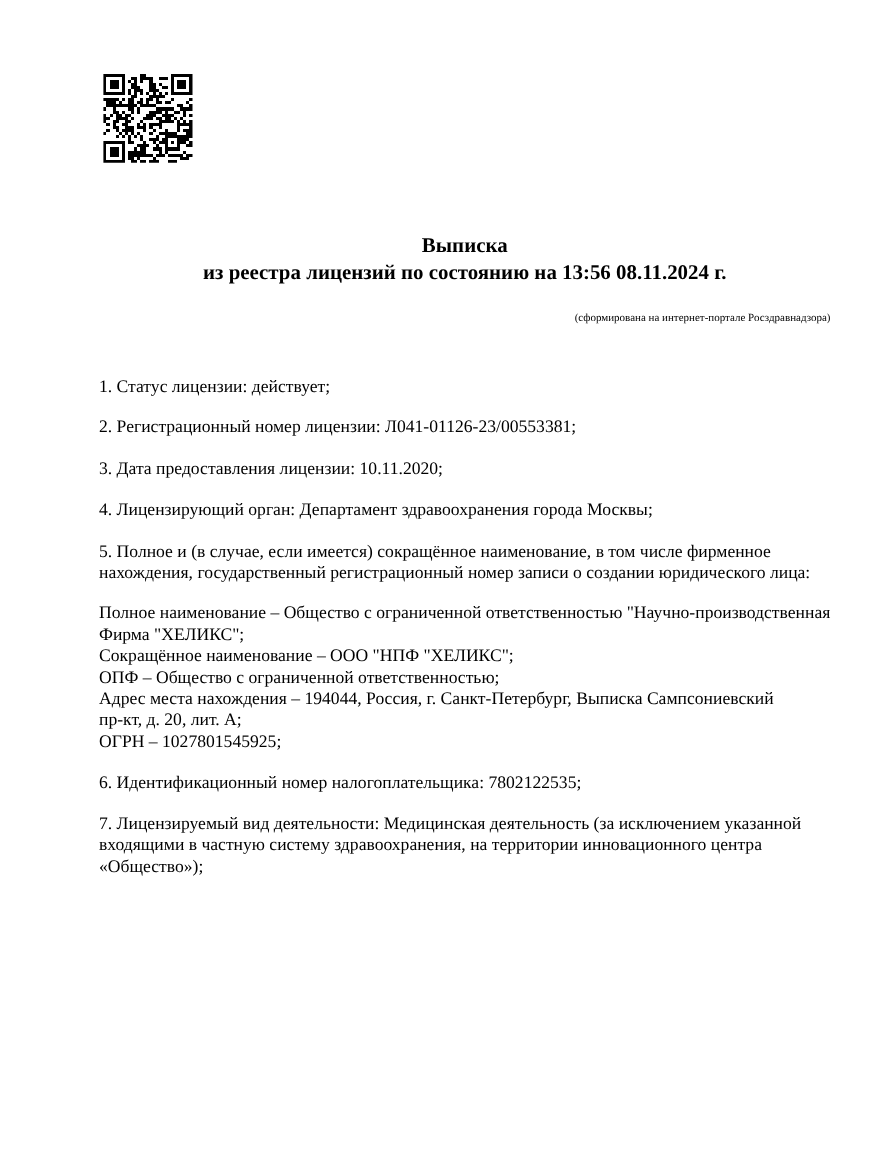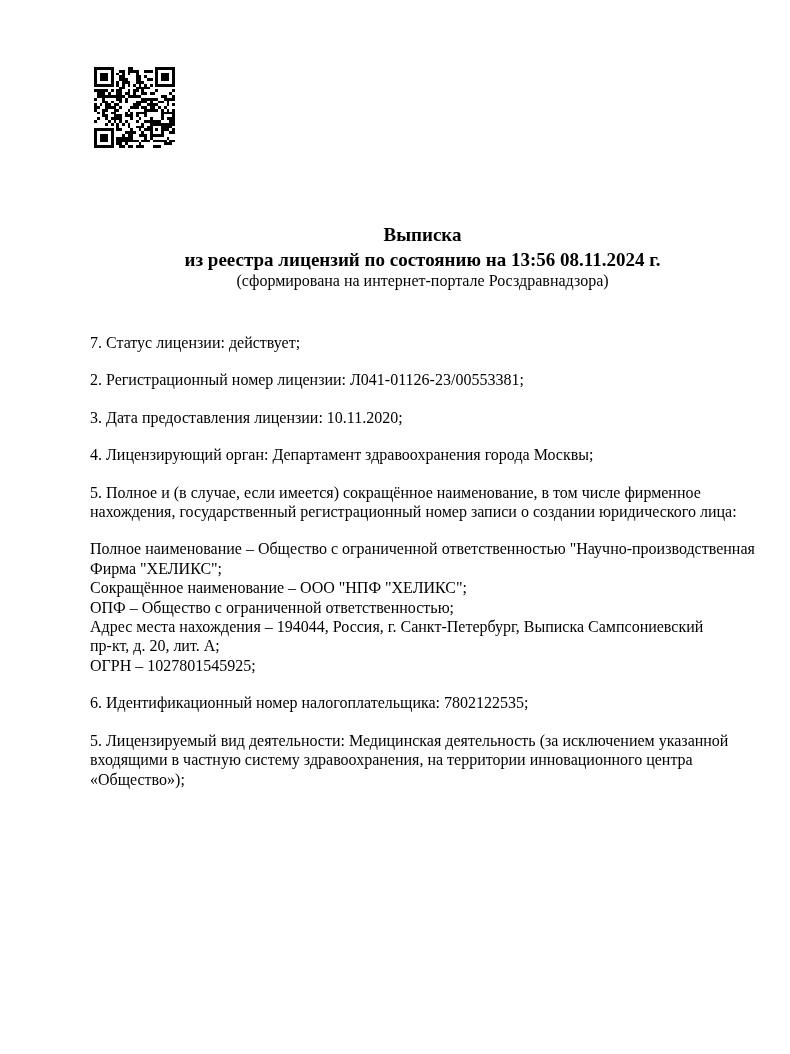--- a/index.html
+++ b/index.html
@@ -20,34 +20,34 @@
     position: absolute;
     left: 94px;
     top: 67px;
     width: 81px;
     height: 81px;
   }
   .qr svg { display: block; width: 81px; height: 81px; }
   .content {
     position: absolute;
     left: 90px;
-    top: 222px;
+    top: 211px;
     width: 665px;
   }
   .title {
     text-align: center;
     font-weight: bold;
     font-size: 19px;
     line-height: 25px;
   }
   .subtitle {
-    text-align: center;
-    font-size: 16px;
+    text-align: right;
+    font-size: 10px;
     line-height: 18px;
-    margin-top: 0;
+    margin-top: 20px;
   }
   .body-text {
     margin-top: 43px;
     font-size: 16px;
     line-height: 19.4px;
   }
   .paragraph { margin: 0 0 18px 0; }
   .paragraph:last-child { margin-bottom: 0; }
   .line { white-space: nowrap; }
 </style>
@@ -486,21 +486,21 @@
   <div class="content">
     <div class="title">
       <div>Выписка</div>
       <div>из реестра лицензий по состоянию на 13:56 08.11.2024 г.</div>
     </div>
 
     <div class="subtitle">(сформирована на интернет-портале Росздравнадзора)</div>
 
     <div class="body-text" id="paragraphs">
         <div class="paragraph">
-          <div class="line">7. Статус лицензии: действует;</div>
+          <div class="line">1. Статус лицензии: действует;</div>
         </div>
         <div class="paragraph">
           <div class="line">2. Регистрационный номер лицензии: Л041-01126-23/00553381;</div>
         </div>
         <div class="paragraph">
           <div class="line">3. Дата предоставления лицензии: 10.11.2020;</div>
         </div>
         <div class="paragraph">
           <div class="line">4. Лицензирующий орган: Департамент здравоохранения города Москвы;</div>
         </div>
@@ -514,20 +514,20 @@
           <div class="line">Сокращённое наименование – ООО "НПФ "ХЕЛИКС";</div>
           <div class="line">ОПФ – Общество с ограниченной ответственностью;</div>
           <div class="line">Адрес места нахождения – 194044, Россия, г. Санкт-Петербург, Выписка Сампсониевский</div>
           <div class="line">пр-кт, д. 20, лит. А;</div>
           <div class="line">ОГРН – 1027801545925;</div>
         </div>
         <div class="paragraph">
           <div class="line">6. Идентификационный номер налогоплательщика: 7802122535;</div>
         </div>
         <div class="paragraph">
-          <div class="line">5. Лицензируемый вид деятельности: Медицинская деятельность (за исключением указанной</div>
+          <div class="line">7. Лицензируемый вид деятельности: Медицинская деятельность (за исключением указанной</div>
           <div class="line">входящими в частную систему здравоохранения, на территории инновационного центра</div>
           <div class="line">«Общество»);</div>
         </div>
       </div>
   </div>
 
 </div>
 
 </body></html>

